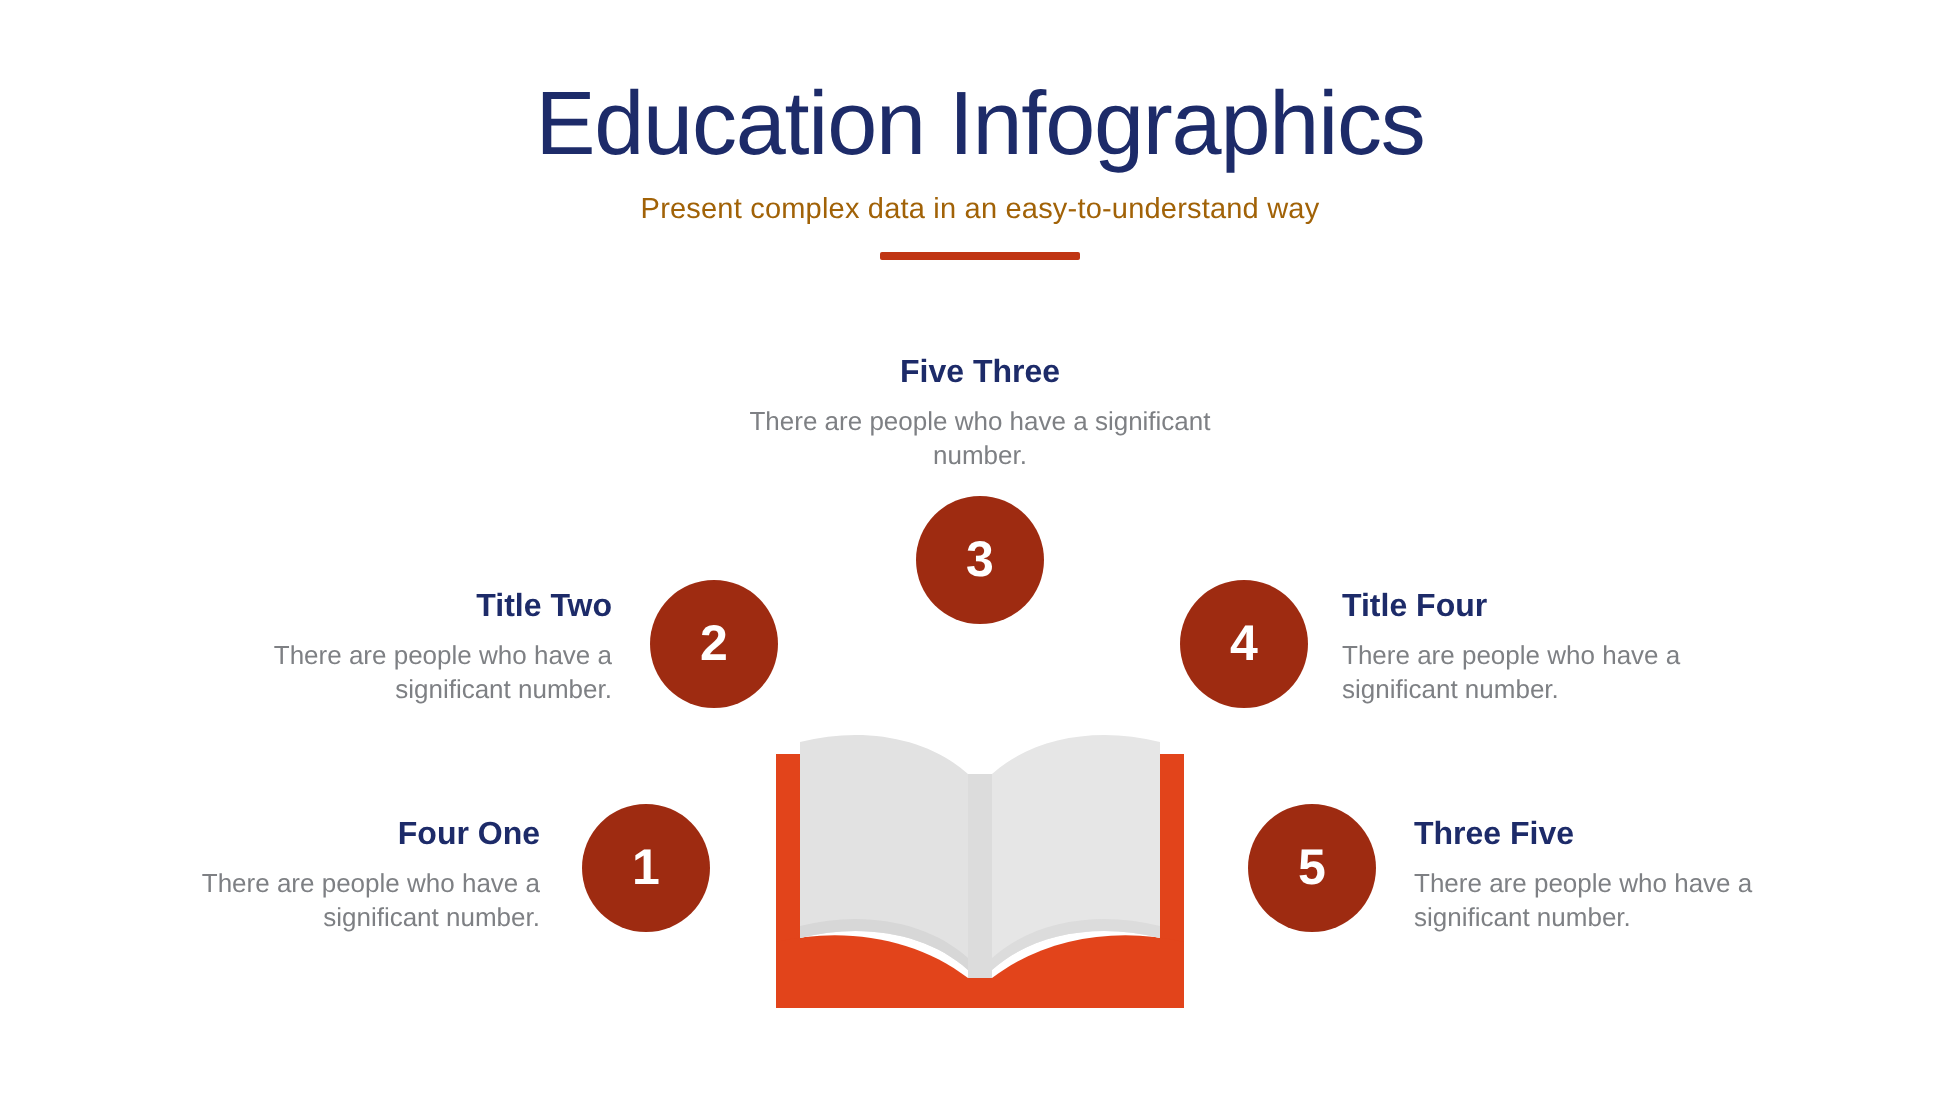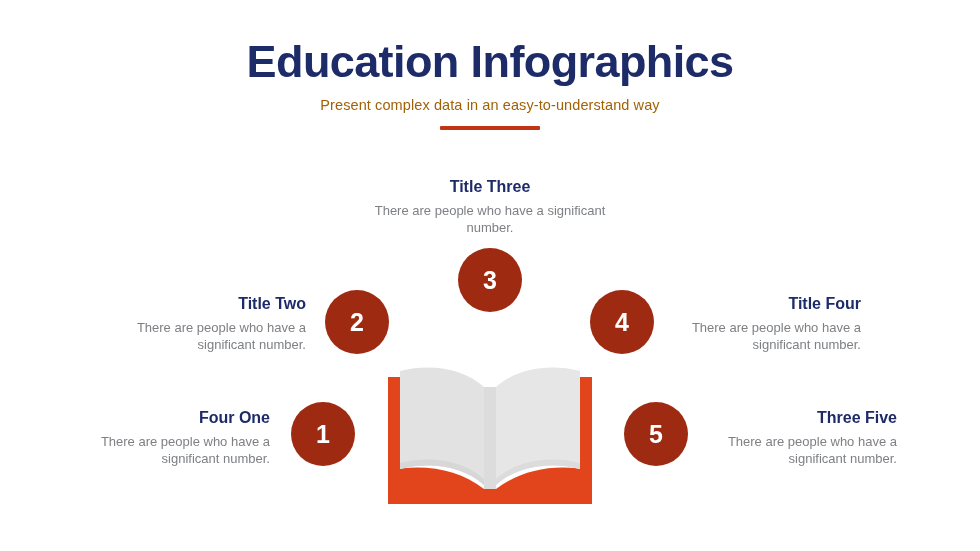--- a/index.html
+++ b/index.html
@@ -23,21 +23,21 @@
   
   .header {
     position: absolute;
     left: 0;
     top: 38px;
     width: 980px;
     text-align: center;
   }
   .slide-title {
     font-size: 45px;
-    font-weight: bold;
+    font-weight: normal;
     color: #1d2b69;
     letter-spacing: -0.6px;
     line-height: 1.05;
     margin: 0;
   }
   .slide-subtitle {
     margin: 12px 0 12px 0;
     font-size: 14.5px;
     color: #a16207;
     letter-spacing: 0.1px;
@@ -80,21 +80,21 @@
     margin: 0 0 6px 0;
     line-height: 1.2;
   }
   .block .b-desc {
     font-size: 13px;
     color: #7e8084;
     line-height: 1.33;
     margin: 0;
   }
   .align-right { text-align: right; }
-  .align-left  { text-align: right; }
+  .align-left  { text-align: left; }
   .align-center{ text-align: center; }
 
   .blk3 { left: 358px; top: 177px; width: 264px; }
   .blk2 { left: 120px; top: 294px; width: 186px; }
   .blk4 { left: 671px; top: 294px; width: 190px; }
   .blk1 { left: 90px;  top: 408px; width: 180px; }
   .blk5 { left: 707px; top: 408px; width: 190px; }
 
   
   .book {
@@ -111,21 +111,21 @@
 
 <div id="slide">
 
   <div class="header">
     <h1 class="slide-title">Education Infographics</h1>
     <p class="slide-subtitle">Present complex data in an easy-to-understand way</p>
     <div class="title-rule"></div>
   </div>
 
   <div class="block blk3 align-center">
-    <div class="b-title">Title Three</div>
+    <div class="b-title">Five Three</div>
     <div class="b-desc">There are people who have a significant number.</div>
   </div>
 
   <div class="block blk2 align-right">
     <div class="b-title">Title Two</div>
     <div class="b-desc">There are people who have a significant number.</div>
   </div>
 
   <div class="block blk4 align-left">
     <div class="b-title">Title Four</div>

